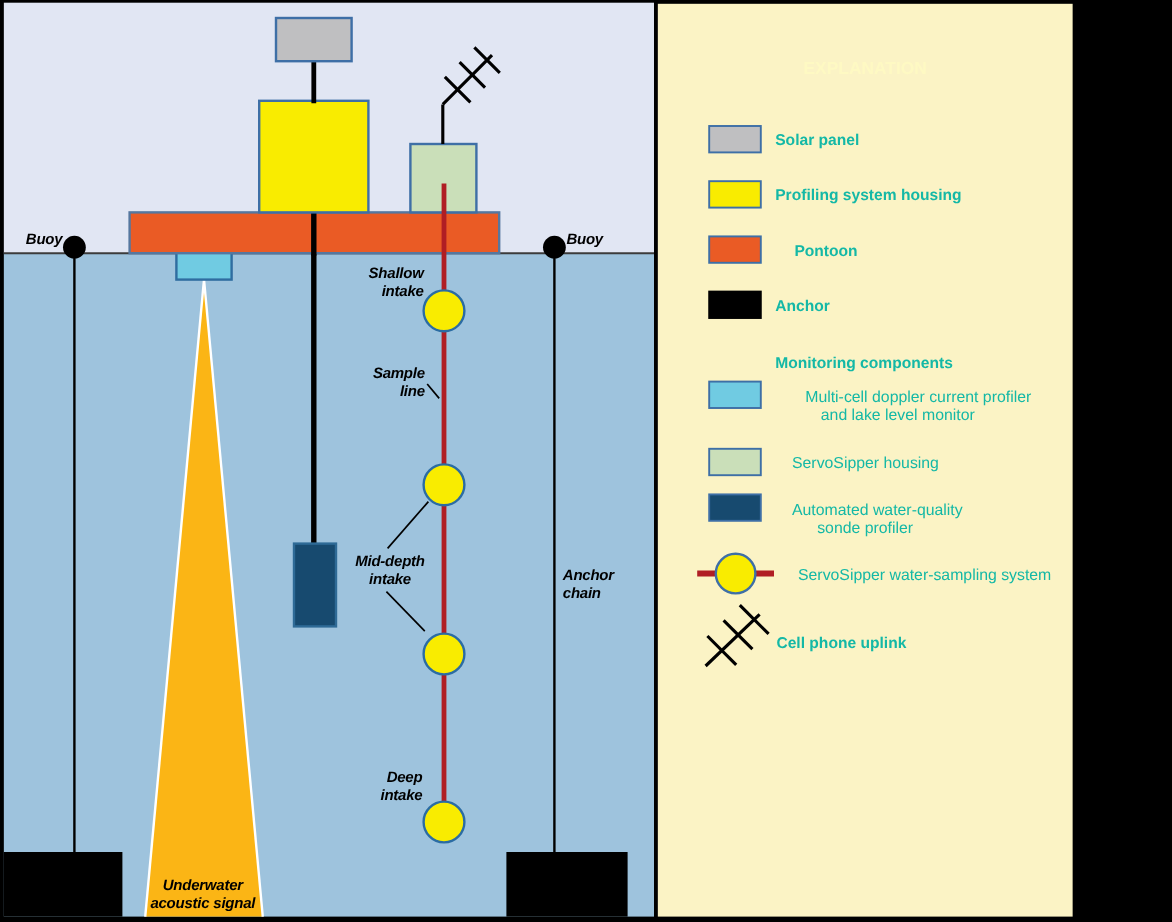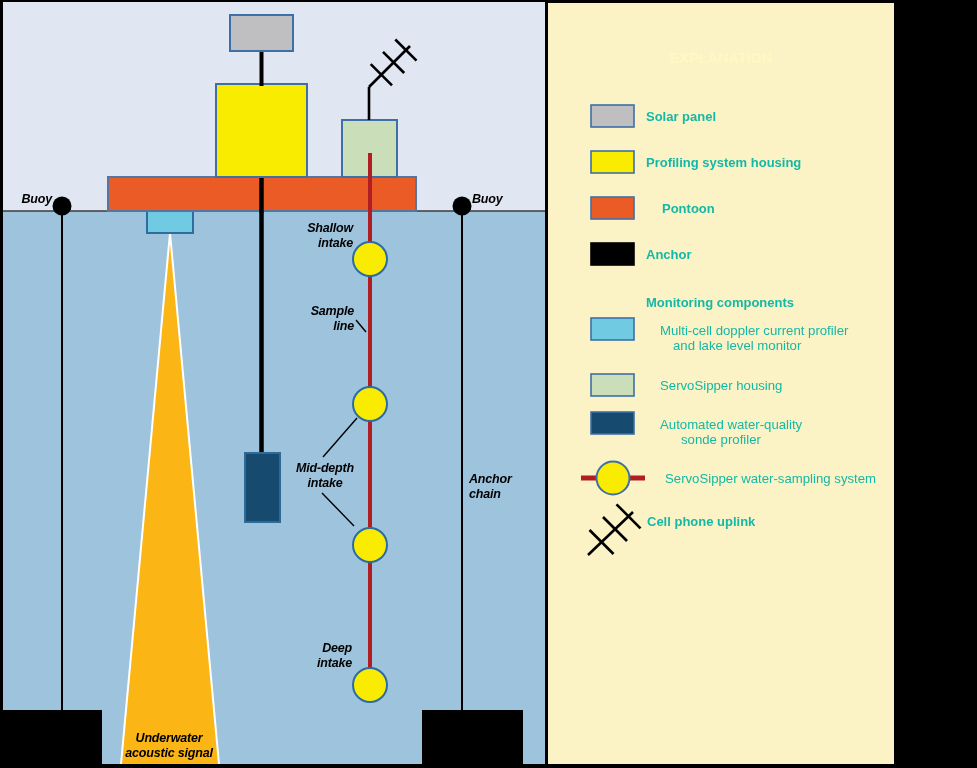--- a/index.html
+++ b/index.html
@@ -12,21 +12,21 @@
           line-height:1.22;color:#000;white-space:pre-line;font-style:italic;}
   .dlabel.right{text-align:right;}
   .dlabel.center{text-align:center;}
   
   .legend{position:absolute;left:548px;top:3px;width:346px;height:761px;}
   .legend-bg{position:absolute;inset:0;}
   .legend-title{position:absolute;top:47px;left:0;width:100%;text-align:center;
                 font-size:14.5px;font-weight:bold;color:#fef9c3;}
   .llabel{position:absolute;color:#14b8a6;font-size:13.2px;line-height:15px;white-space:pre-line;}
   .llabel.b{font-weight:bold;font-size:13px;}
-  .hang13{text-indent:-13px;padding-left:13px;}
+  .hang13{text-indent:-13px;padding-left:13px;margin-left:11px;}
   .hang21{text-indent:-21px;padding-left:21px;}
 </style>
 </head>
 <body>
 
 <div class="canvas">
 
   <svg class="diagram-svg" width="542" height="762" viewBox="0 0 542 762">
 
     <rect x="0" y="0" width="542" height="209" fill="#E1E6F3"></rect>
@@ -133,16 +133,16 @@
     <div class="llabel b" style="left:98px;top:244px;">Anchor</div>
 
     <div class="llabel b" style="left:98px;top:292px;">Monitoring components</div>
 
     <div class="llabel hang13" style="left:112px;top:320px;">Multi-cell doppler current profiler
 and lake level monitor</div>
     <div class="llabel" style="left:112px;top:375px;">ServoSipper housing</div>
     <div class="llabel" style="left:117px;top:468px;">ServoSipper water-sampling system</div>
     <div class="llabel hang21" style="left:112px;top:414px;">Automated water-quality
 sonde profiler</div>
-    <div class="llabel b" style="left:99px;top:511px;">Cell phone uplink</div>
+    <div class="llabel b" style="left:99px;top:525px;">Cell phone uplink</div>
   </div>
 
 </div>
 
 </body></html>

